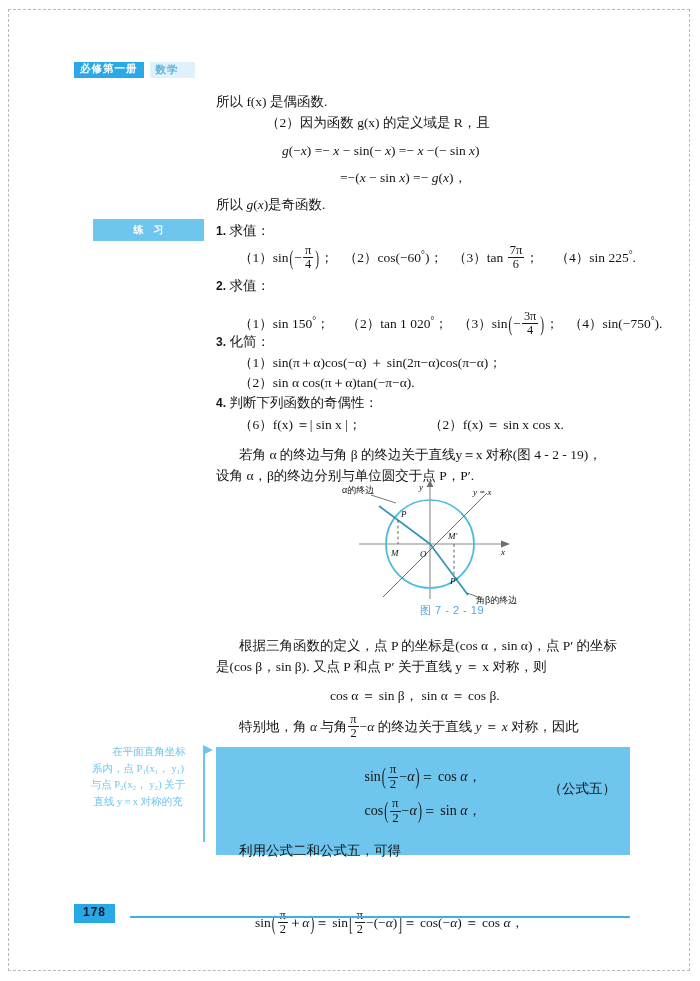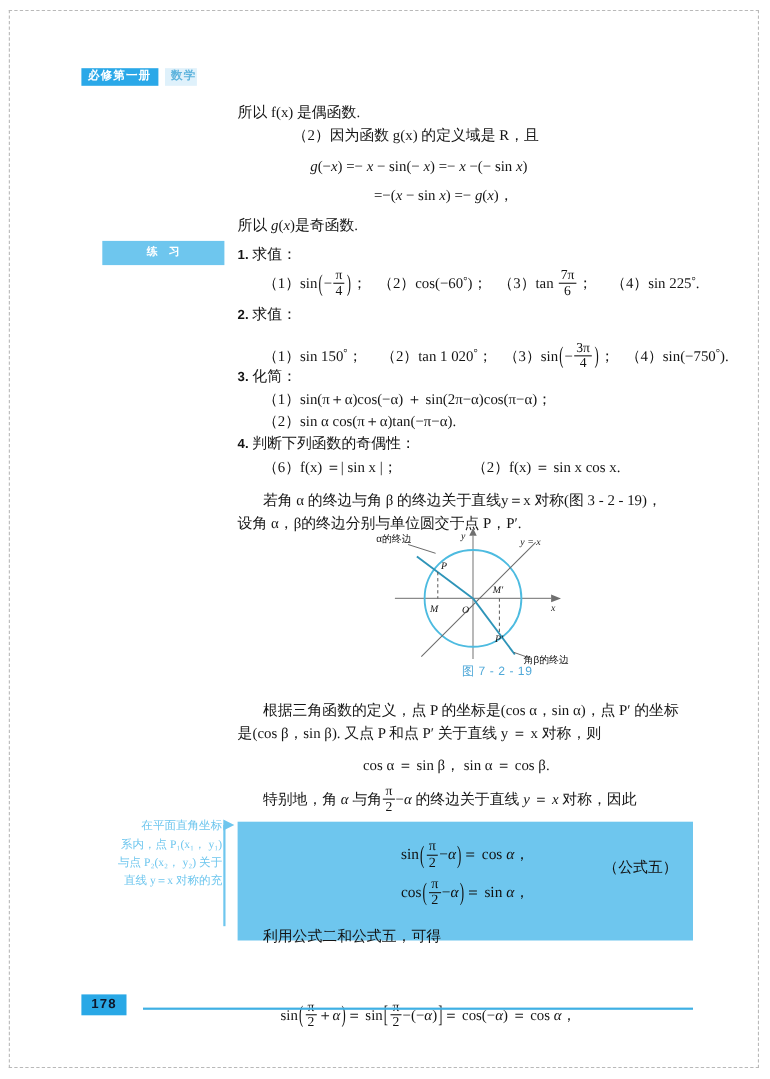--- a/index.html
+++ b/index.html
@@ -31,35 +31,35 @@
     position: absolute;
     left: 74px;
     top: 62px;
     display: flex;
     align-items: center;
     gap: 6px;
   }
   .hdr-book {
     background: #2aa8e8;
     color: #ffffff;
-    font-family: Liberation Sans, sans-serif;
+    font-family: Liberation Serif, serif;
     font-size: 10.5px;
     font-weight: bold;
     letter-spacing: 1px;
     padding: 2px 6px 3px 6px;
     line-height: 1;
   }
   .hdr-subject {
     background: #dff1fb;
     color: #5fb4dd;
     font-family: "Liberation Sans", sans-serif;
     font-size: 10.5px;
     font-weight: bold;
     letter-spacing: 1px;
-    padding: 2px 0 3px 6px;
+    padding: 2px 16px 3px 6px;
     line-height: 1;
   }
 
   
   .body-text {
     position: absolute;
     font-size: 13.5px;
     line-height: 21px;
     color: #141414;
     white-space: nowrap;
@@ -134,21 +134,21 @@
 
   
   .margin-note {
     position: absolute;
     left: 74px;
     top: 744px;
     width: 128px;
     color: #6ec6ee;
     font-size: 10.5px;
     line-height: 16.5px;
-    text-align: right;
+    text-align: center;
   }
   .margin-note .mn-line { white-space: nowrap; }
   .mn-bar {
     position: absolute;
     left: 203px;
     top: 750px;
     width: 2px;
     height: 92px;
     background: #6ec6ee;
   }
@@ -286,21 +286,21 @@
 <div class="body-text math" style="left:239px; top:352px;">（1）sin(π＋α)cos(−α) ＋ sin(2π−α)cos(π−α)；</div>
 <div class="body-text math" style="left:239px; top:372px;">（2）sin α cos(π＋α)tan(−π−α).</div>
 
 <div class="body-text" style="left:216px; top:392px;">
   <span class="ex-num">4.</span>
   <span>判断下列函数的奇偶性：</span>
 </div>
 <div class="body-text math" style="left:239px; top:414px;">（6）f(x) ＝| sin x |；</div>
 <div class="body-text math" style="left:429px; top:414px;">（2）f(x) ＝ sin x cos x.</div>
 
-<div class="body-text" style="left:239px; top:444px;">若角 α 的终边与角 β 的终边关于直线y＝x 对称(图 3 - 2 - 19)，</div>
+<div class="body-text" style="left:239px; top:444px;">若角 α 的终边与角 β 的终边关于直线y＝x 对称(图 4 - 2 - 19)，</div>
 <div class="body-text" style="left:216px; top:465px;">设角 α，β的终边分别与单位圆交于点 P，P′.</div>
 
 <div class="figure">
   <svg width="222" height="125" viewBox="0 0 222 125" xmlns="http://www.w3.org/2000/svg">
 
     <line x1="18" y1="63" x2="160" y2="63" stroke="#8a8a8a" stroke-width="1.1"></line>
     <polygon points="160,59.5 169,63 160,66.5" fill="#6f6f6f"></polygon>
     <line x1="89" y1="118" x2="89" y2="6" stroke="#8a8a8a" stroke-width="1.1"></line>
     <polygon points="85.6,6 89,-1 92.4,6" fill="#6f6f6f"></polygon>
 

